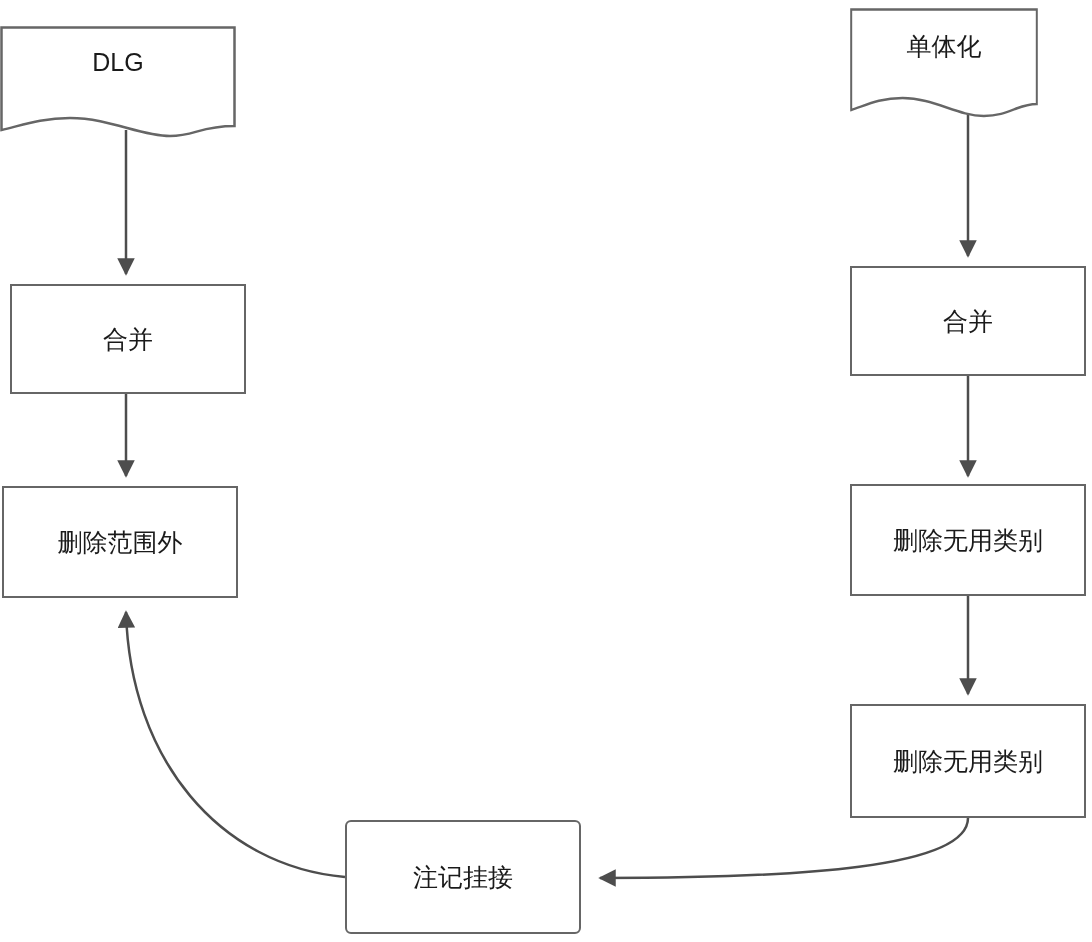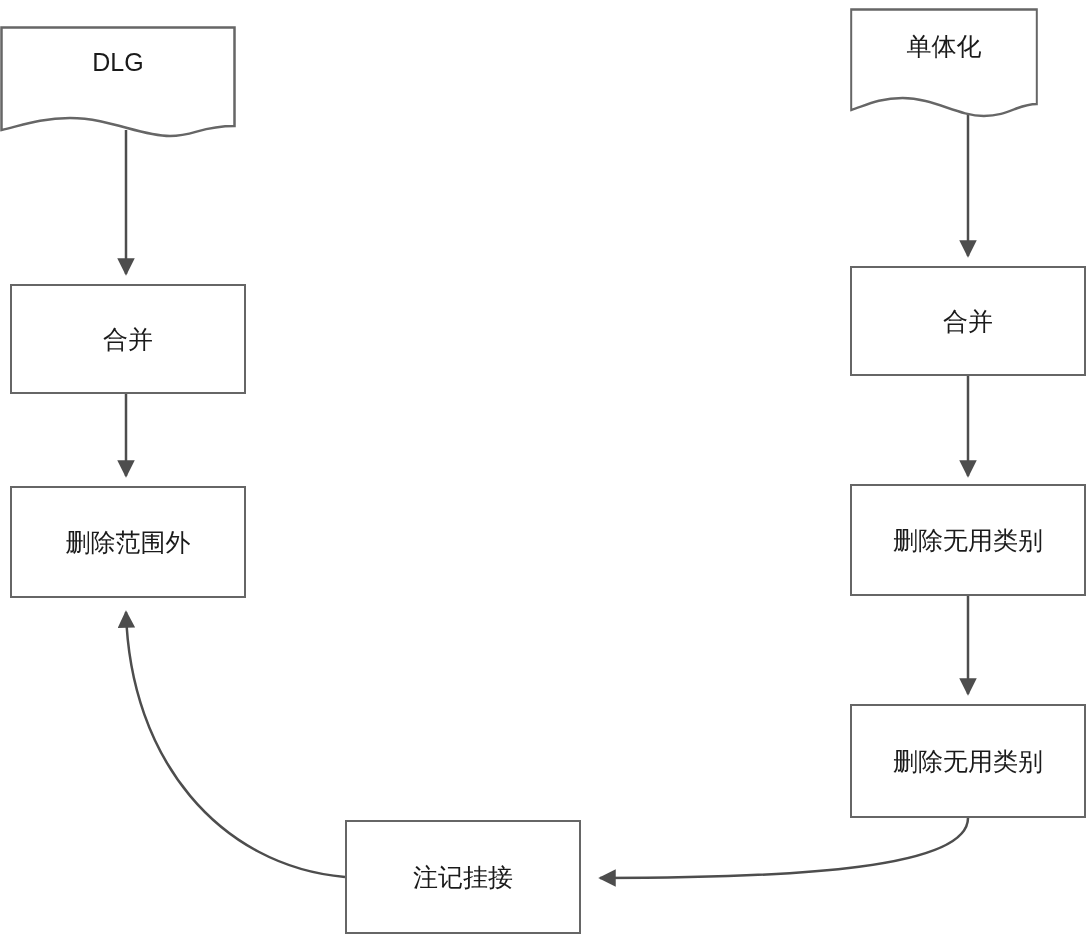--- a/index.html
+++ b/index.html
@@ -100,21 +100,21 @@
     <svg viewBox="0 0 236 110" preserveAspectRatio="none">
       <path d="M 1.5 1.5 L 234.5 1.5 L 234.5 96 C 210 96 200 108 168 108 C 135 108 105 90 66 90 C 36 90 18 98 1.5 102 Z" fill="#ffffff" stroke="#666666" stroke-width="2.5"></path>
     </svg>
     <div class="doc-label">单体化</div>
   </div>
 
   <div class="node" style="left:10px; top:284px; width:236px; height:110px;">合并</div>
 
   <div class="node" style="left:850px; top:266px; width:236px; height:110px;">合并</div>
 
-  <div class="node" style="left:10px; top:486px; width:236px; height:112px;">删除范围外</div>
+  <div class="node" style="left:2px; top:486px; width:236px; height:112px;">删除范围外</div>
 
   <div class="node" style="left:850px; top:484px; width:236px; height:112px;">删除无用类别</div>
 
   <div class="node" style="left:850px; top:704px; width:236px; height:114px;">删除无用类别</div>
 
-  <div class="node" style="left:345px; top:820px; width:236px; height:114px;">注记挂接</div>
+  <div class="node" style="left:345px; top:820px; width:236px; height:114px;border-radius:6px;">注记挂接</div>
 
 </div>
 
 </body></html>

